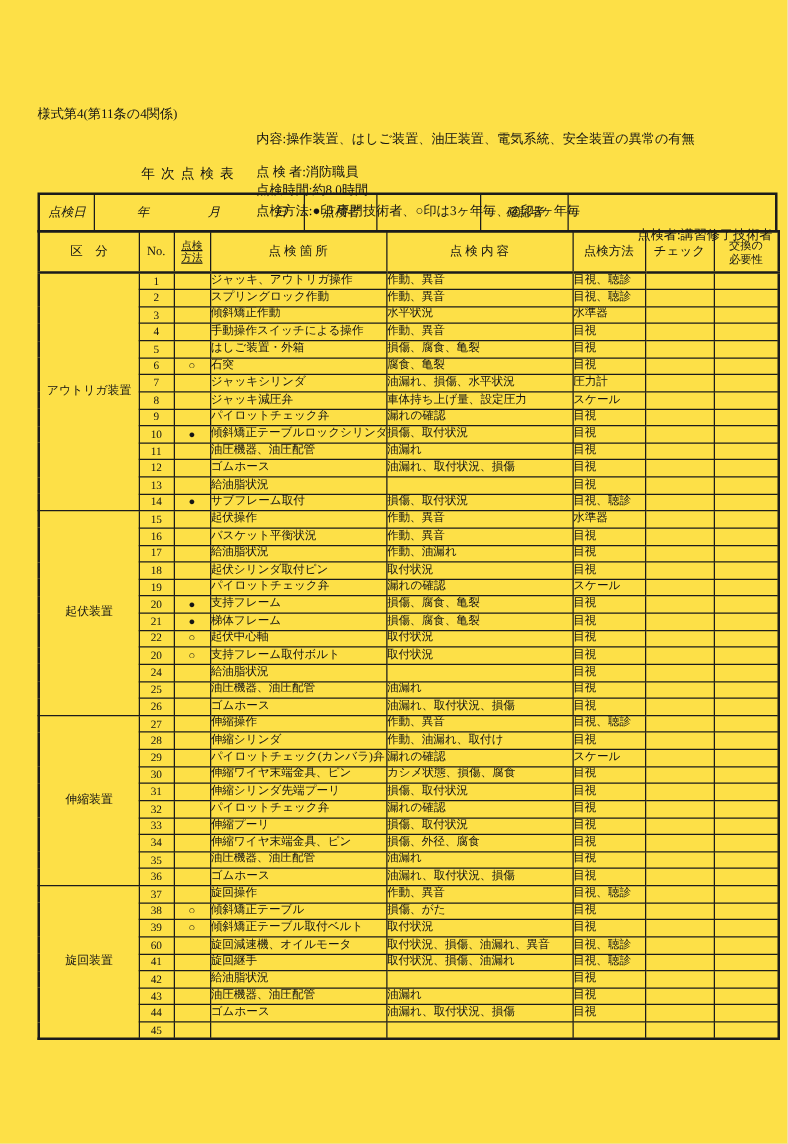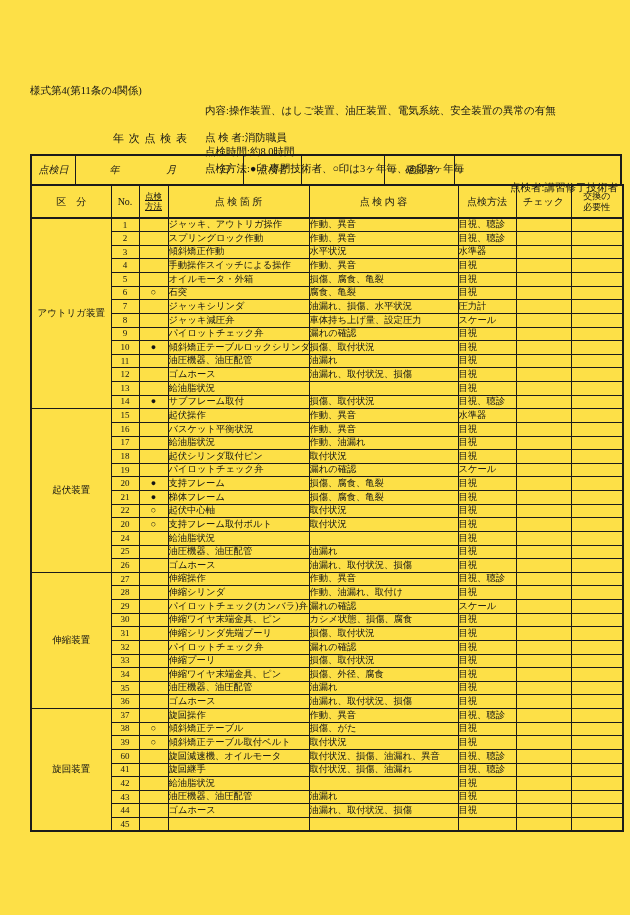--- a/index.html
+++ b/index.html
@@ -151,21 +151,21 @@
           <td class="mark"></td>
           <td class="loc">手動操作スイッチによる操作</td>
           <td class="cont">作動、異音</td>
           <td class="meth">目視</td>
           <td class="chk"></td>
           <td class="rep"></td>
         </tr>
         <tr>
           <td class="no">5</td>
           <td class="mark"></td>
-          <td class="loc">オイルモータ・外箱</td>
+          <td class="loc">はしご装置・外箱</td>
           <td class="cont">損傷、腐食、亀裂</td>
           <td class="meth">目視</td>
           <td class="chk"></td>
           <td class="rep"></td>
         </tr>
         <tr>
           <td class="no">6</td>
           <td class="mark">○</td>
           <td class="loc">石突</td>
           <td class="cont">腐食、亀裂</td>

